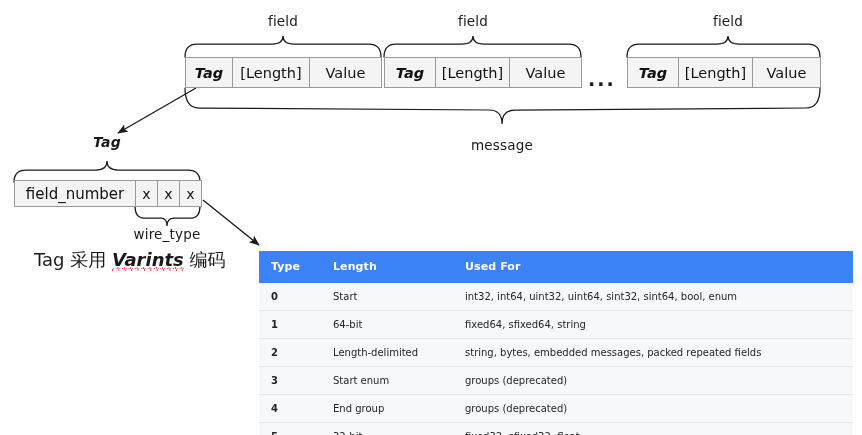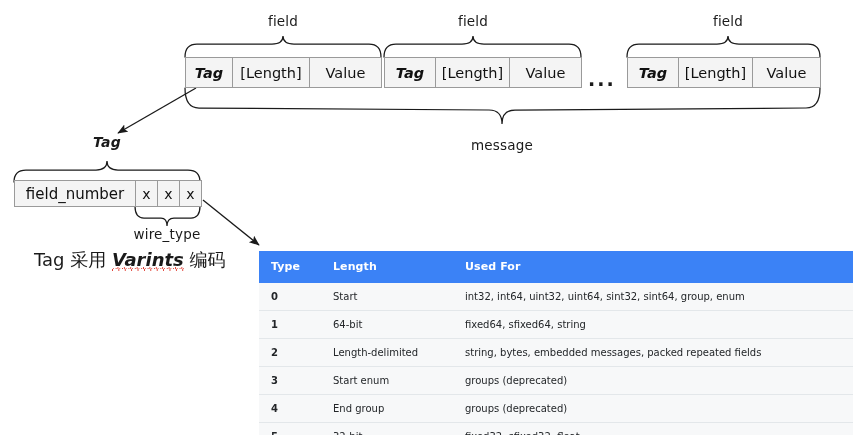--- a/index.html
+++ b/index.html
@@ -183,21 +183,21 @@
       <tr>
         <th>Type</th>
         <th>Length</th>
         <th>Used For</th>
       </tr>
     </thead>
     <tbody>
       <tr>
         <td class="c-type">0</td>
         <td>Start</td>
-        <td>int32, int64, uint32, uint64, sint32, sint64, group, enum</td>
+        <td>int32, int64, uint32, uint64, sint32, sint64, bool, enum</td>
       </tr>
       <tr>
         <td class="c-type">1</td>
         <td>64-bit</td>
         <td>fixed64, sfixed64, string</td>
       </tr>
       <tr>
         <td class="c-type">2</td>
         <td>Length-delimited</td>
         <td>string, bytes, embedded messages, packed repeated fields</td>

